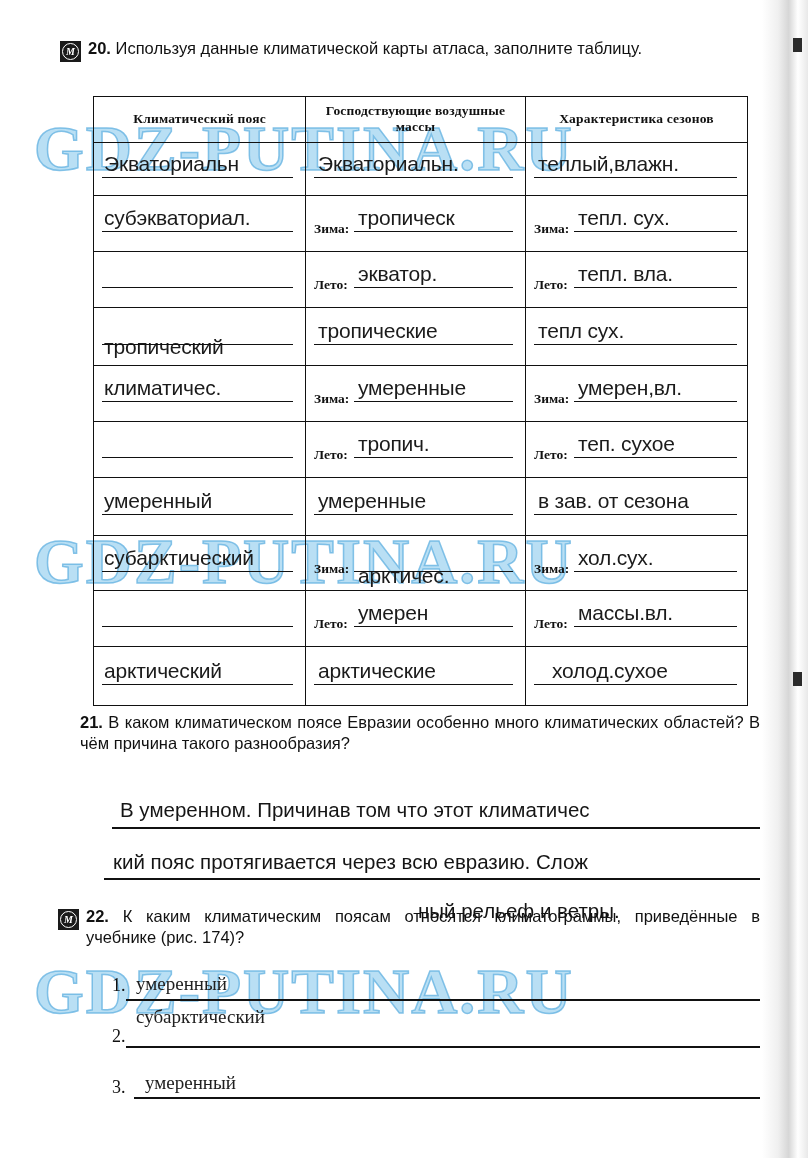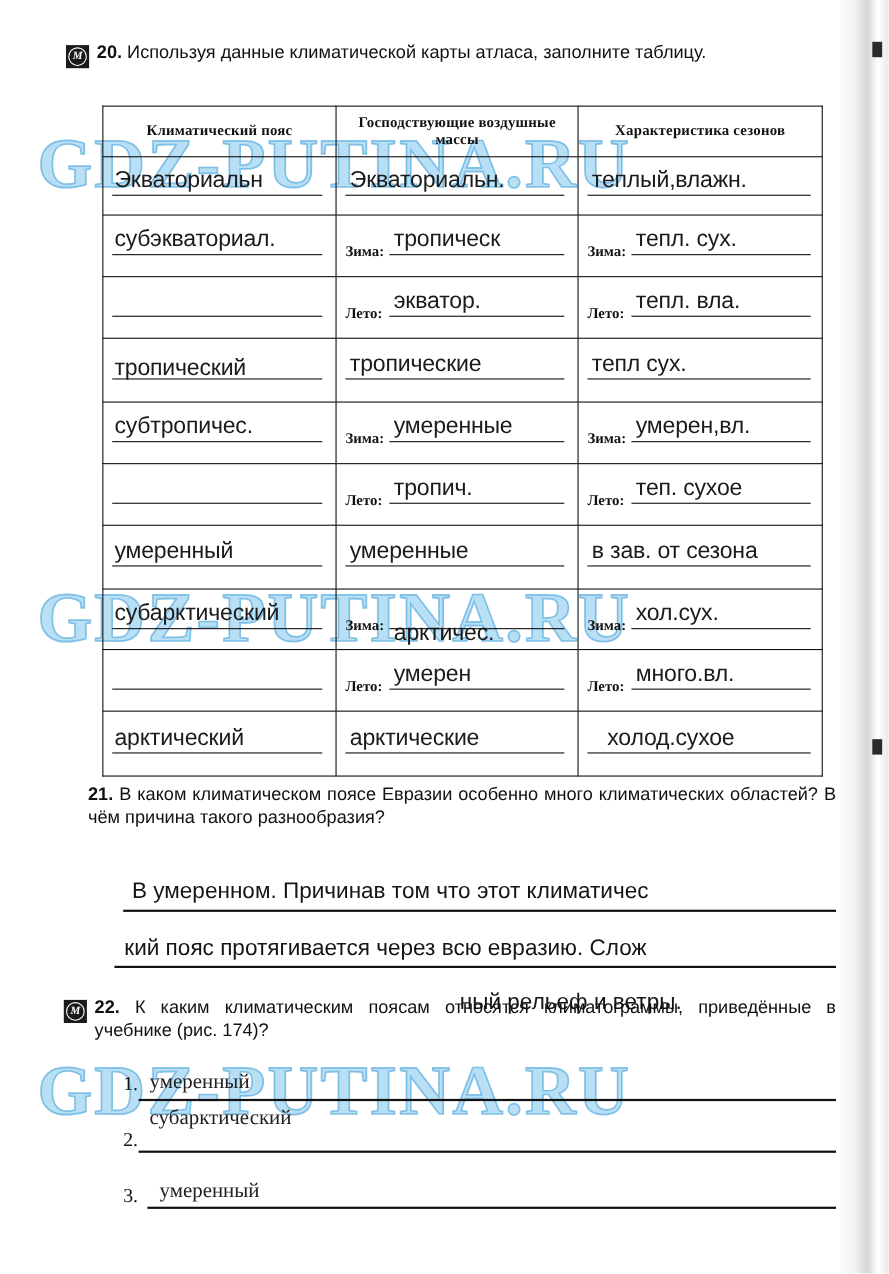--- a/index.html
+++ b/index.html
@@ -267,41 +267,41 @@
               <div class="cellwrap" style="height: 55px;">
                 <span class="season-lab abs" style="left: 8px; top: 25.5px;">Лето:</span>
                 <span class="hw abs" style="left: 52px; top: 10.5px;">тепл. вла.</span>
                 <div class="rule" style="left: 48px; right: 10px; top: 35.5px;"></div>
               </div>
             </td>
           </tr>
           <tr style="height: 57px;">
             <td>
               <div class="cellwrap" style="height: 57px;">
-                <span class="hw abs" style="left: 10px; top: 15px;">тропический</span>
+                <span class="hw abs" style="left: 10px; top: 27px;">тропический</span>
                 <div class="rule" style="left: 8px; right: 12px; top: 36.5px;"></div>
               </div>
             </td>
             <td>
               <div class="cellwrap" style="height: 57px;">
                 <span class="hw abs" style="left: 12px; top: 11.5px;">тропические</span>
                 <div class="rule" style="left: 8px; right: 12px; top: 36.5px;"></div>
               </div>
             </td>
             <td>
               <div class="cellwrap" style="height: 57px;">
                 <span class="hw abs" style="left: 12px; top: 11.5px;">тепл сух.</span>
                 <div class="rule" style="left: 8px; right: 10px; top: 36.5px;"></div>
               </div>
             </td>
           </tr>
           <tr style="height: 55px;">
             <td>
               <div class="cellwrap" style="height: 55px;">
-                <span class="hw abs" style="left: 10px; top: 10.5px;">субтропичес.</span>
+                <span class="hw abs" style="left: 10px; top: 10.5px;">климатичес.</span>
                 <div class="rule" style="left: 8px; right: 12px; top: 35.5px;"></div>
               </div>
             </td>
             <td>
               <div class="cellwrap" style="height: 55px;">
                 <span class="season-lab abs" style="left: 8px; top: 25.5px;">Зима:</span>
                 <span class="hw abs" style="left: 52px; top: 10.5px;">умеренные</span>
                 <div class="rule" style="left: 48px; right: 12px; top: 35.5px;"></div>
               </div>
             </td>
@@ -385,21 +385,21 @@
             <td>
               <div class="cellwrap" style="height: 55px;">
                 <span class="season-lab abs" style="left: 8px; top: 25.5px;">Лето:</span>
                 <span class="hw abs" style="left: 52px; top: 10.5px;">умерен</span>
                 <div class="rule" style="left: 48px; right: 12px; top: 35.5px;"></div>
               </div>
             </td>
             <td>
               <div class="cellwrap" style="height: 55px;">
                 <span class="season-lab abs" style="left: 8px; top: 25.5px;">Лето:</span>
-                <span class="hw abs" style="left: 52px; top: 10.5px;">много.вл.</span>
+                <span class="hw abs" style="left: 52px; top: 10.5px;">массы.вл.</span>
                 <div class="rule" style="left: 48px; right: 10px; top: 35.5px;"></div>
               </div>
             </td>
           </tr>
           <tr style="height: 58px;">
             <td>
               <div class="cellwrap" style="height: 58px;">
                 <span class="hw abs" style="left: 10px; top: 12px;">арктический</span>
                 <div class="rule" style="left: 8px; right: 12px; top: 37px;"></div>
               </div>

